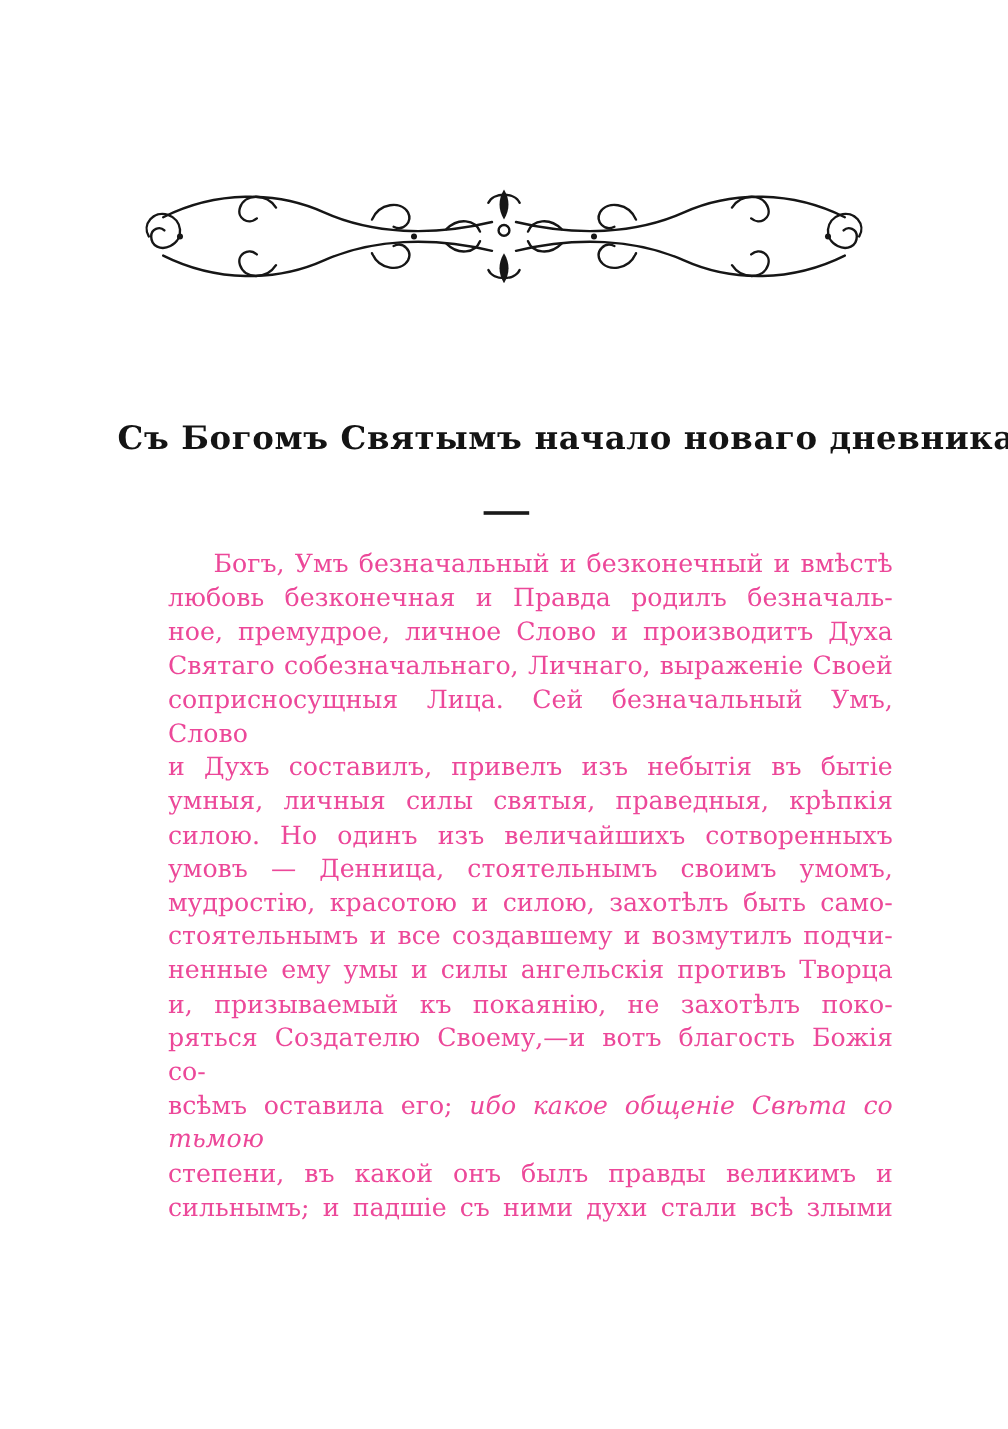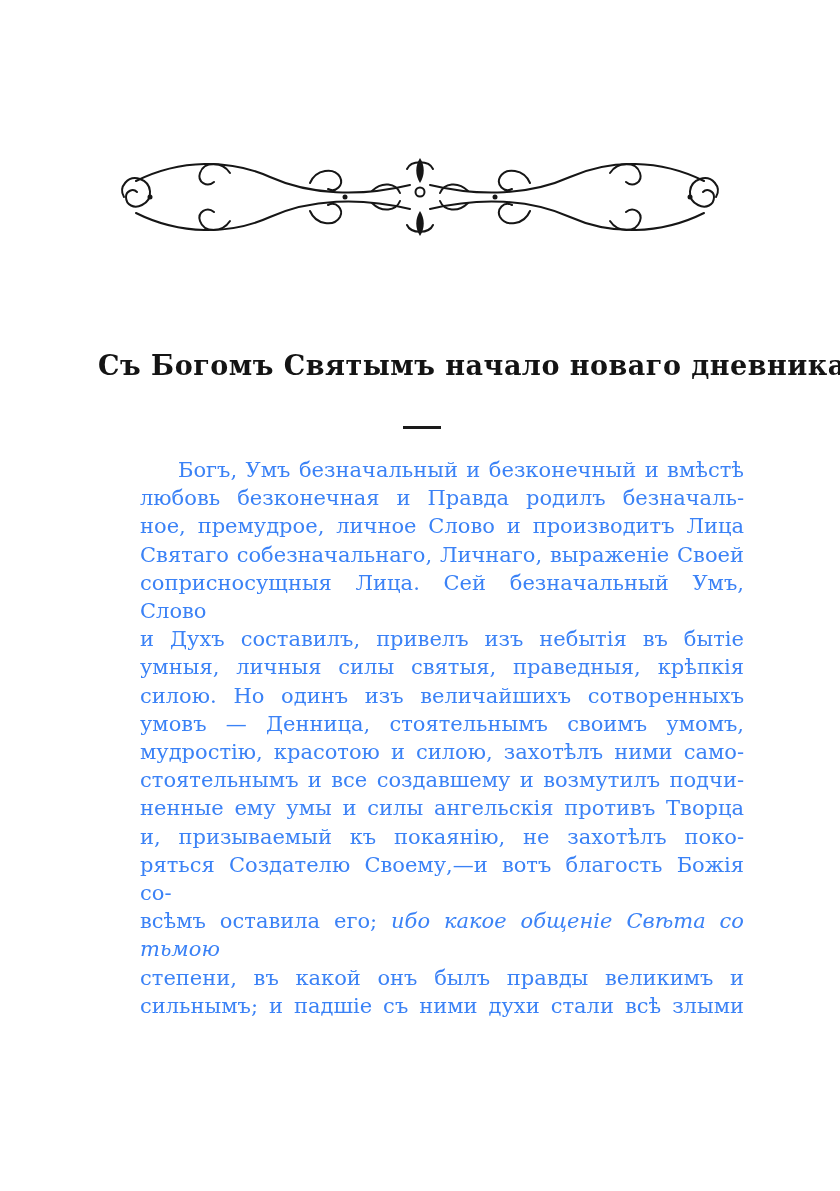--- a/index.html
+++ b/index.html
@@ -45,21 +45,21 @@
     height: 3px;
     background: #1a1a1a;
   }
   .body-text {
     position: absolute;
     top: 456px;
     left: 140px;
     width: 604px;
     font-size: 21px;
     line-height: 28.2px;
-    color: #3b82f6;
+    color: #ec4899;
   }
   .body-text .line {
     text-align: justify;
     text-align-last: justify;
     white-space: normal;
   }
   .body-text .line.first {
     text-indent: 38px;
   }
   .body-text .it {
@@ -100,28 +100,28 @@
     </svg>
   </div>
 
   <h1 class="title">Съ Богомъ Святымъ начало новаго дневника.</h1>
 
   <div class="separator"></div>
 
   <div class="body-text">
       <div class="line first"><span>Богъ, Умъ безначальный и безконечный и вмѣстѣ</span></div>
       <div class="line"><span>любовь безконечная и Правда родилъ безначаль-</span></div>
-      <div class="line"><span>ное, премудрое, личное Слово и производитъ Лица</span></div>
+      <div class="line"><span>ное, премудрое, личное Слово и производитъ Духа</span></div>
       <div class="line"><span>Святаго собезначальнаго, Личнаго, выраженіе Своей</span></div>
       <div class="line"><span>соприсносущныя Лица. Сей безначальный Умъ, Слово</span></div>
       <div class="line"><span>и Духъ составилъ, привелъ изъ небытія въ бытіе</span></div>
       <div class="line"><span>умныя, личныя силы святыя, праведныя, крѣпкія</span></div>
       <div class="line"><span>силою. Но одинъ изъ величайшихъ сотворенныхъ</span></div>
       <div class="line"><span>умовъ — Денница, стоятельнымъ своимъ умомъ,</span></div>
-      <div class="line"><span>мудростію, красотою и силою, захотѣлъ ними само-</span></div>
+      <div class="line"><span>мудростію, красотою и силою, захотѣлъ быть само-</span></div>
       <div class="line"><span>стоятельнымъ и все создавшему и возмутилъ подчи-</span></div>
       <div class="line"><span>ненные ему умы и силы ангельскія противъ Творца</span></div>
       <div class="line"><span>и, призываемый къ покаянію, не захотѣлъ поко-</span></div>
       <div class="line"><span>ряться Создателю Своему,—и вотъ благость Божія со-</span></div>
       <div class="line"><span>всѣмъ оставила его; </span><span class="it">ибо какое общеніе Свѣта со тьмою</span></div>
       <div class="line"><span>степени, въ какой онъ былъ правды великимъ и</span></div>
       <div class="line"><span>сильнымъ; и падшіе съ ними духи стали всѣ злыми</span></div>
     </div>
 
 </div>

